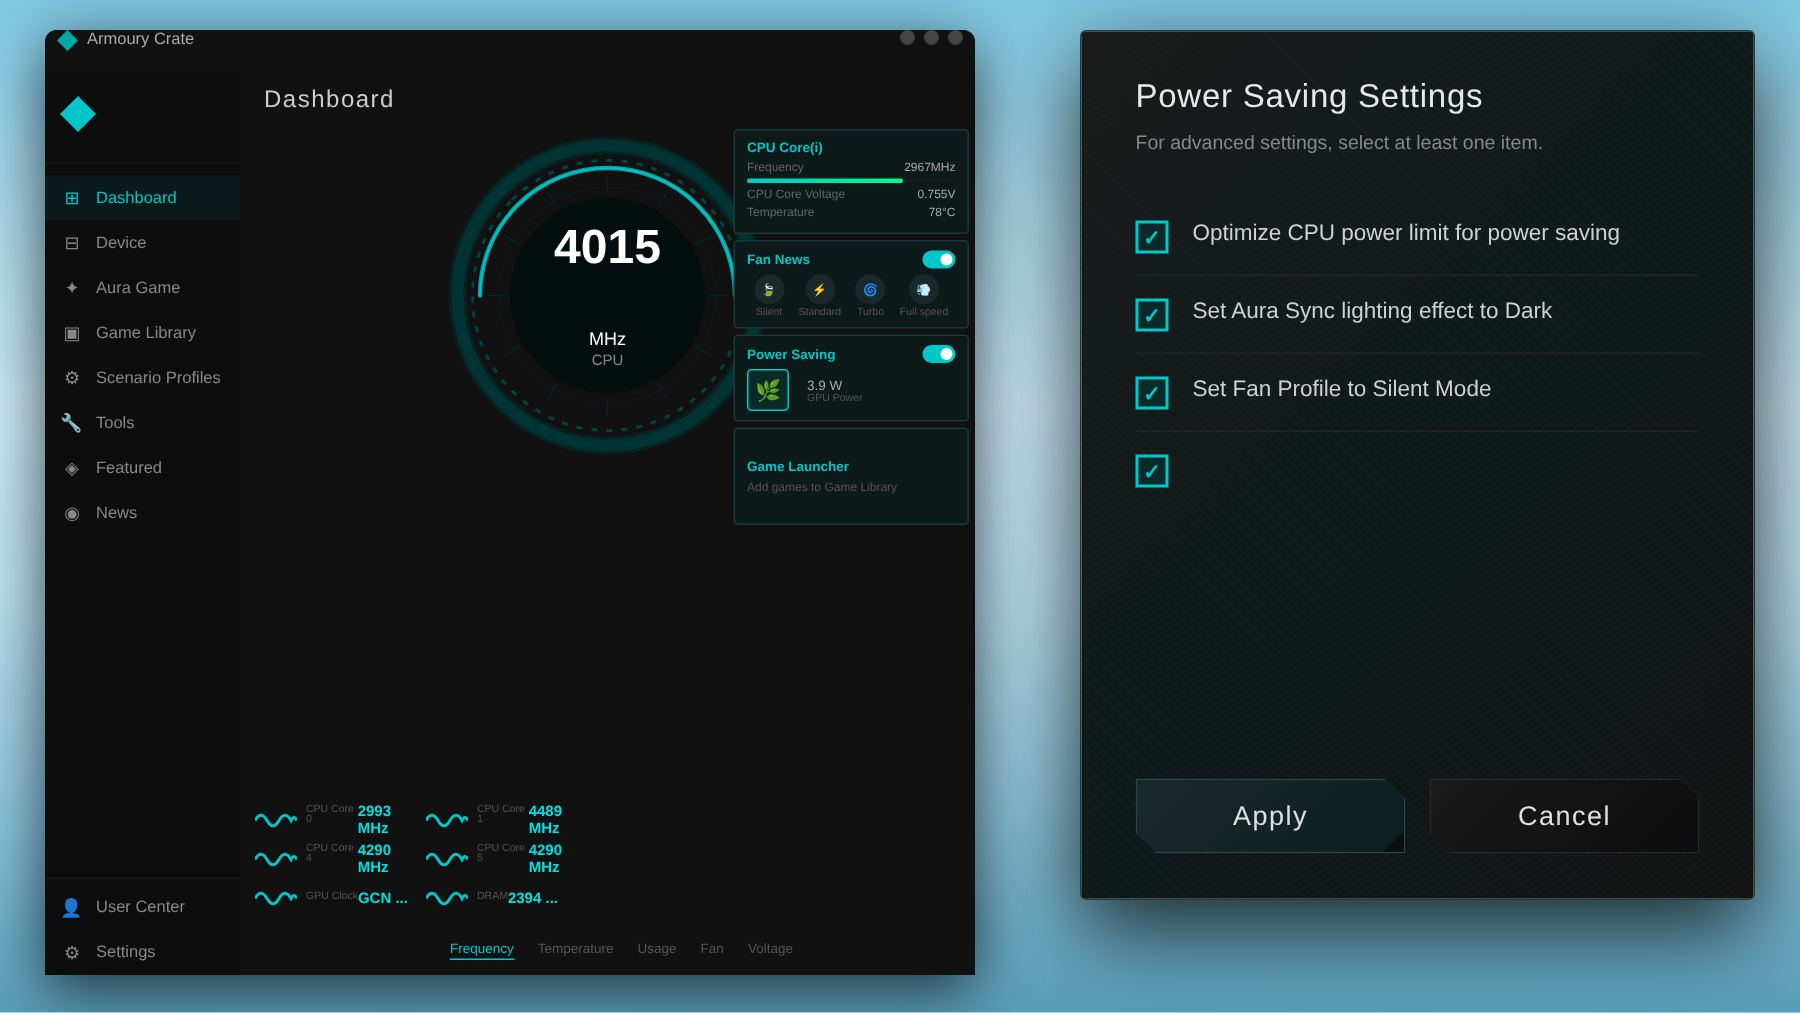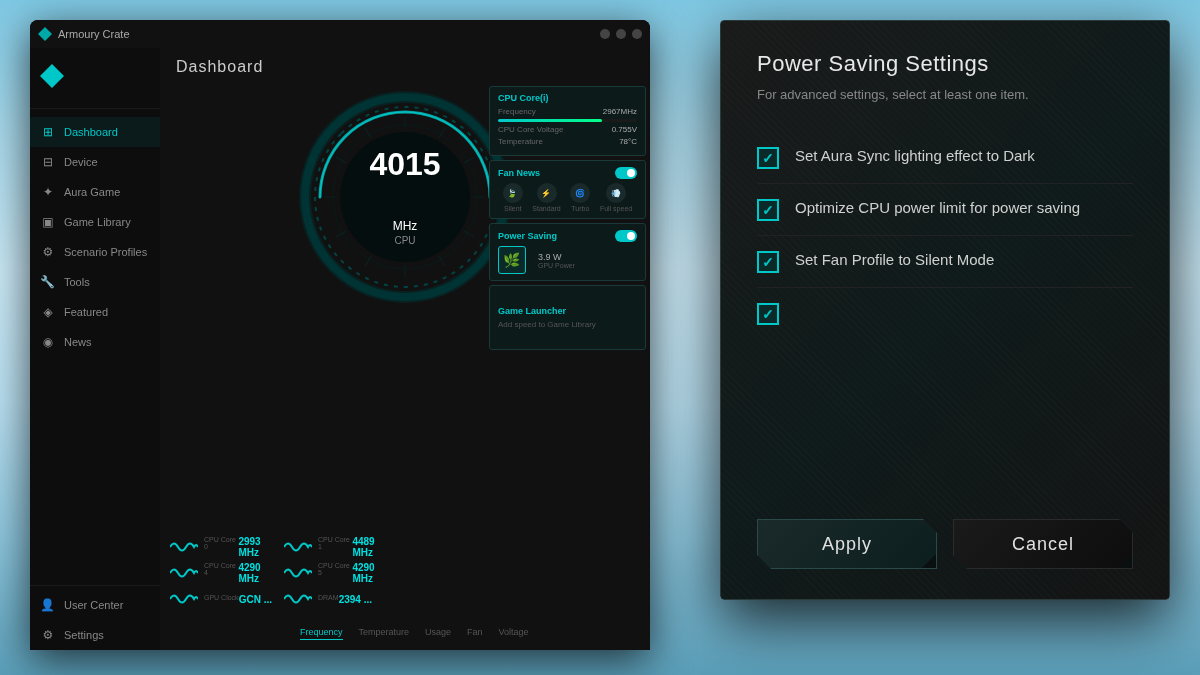--- a/index.html
+++ b/index.html
@@ -39,21 +39,21 @@
       z-index: 1;
       overflow: hidden;
       box-shadow: 0 10px 40px rgba(0,0,0,0.7);
     }
 
     
     .title-bar {
       height: 28px;
       background: #111;
       display: flex;
-      align-items: center;
+      align-items: flex-start;
       padding: 0 8px;
       gap: 6px;
     }
     .title-bar-logo {
       width: 14px;
       height: 14px;
       background: #00a8a8;
       clip-path: polygon(50% 0%, 100% 50%, 50% 100%, 0% 50%);
     }
     .title-bar-text {
@@ -695,21 +695,21 @@
                 <div class="power-text">3.9 W</div>
                 <div class="power-subtext">GPU Power</div>
               </div>
             </div>
           </div>
 
           <div class="game-launcher">
             <div class="panel-card-header">
               <span>Game Launcher</span>
             </div>
-            <span>Add speed to Game Library</span>
+            <span>Add games to Game Library</span>
           </div>
         </div>
       </div>
 
       <div class="cpu-grid">
         <div class="cpu-core-item">
           <div class="cpu-core-icon">
             <svg width="28" height="22" viewBox="0 0 28 22">
                 <path d="M0 11 Q4 4 8 11 Q12 18 16 11 Q20 4 24 11 Q26 7 28 11" fill="none" stroke="#00c8c8" stroke-width="2"></path>
               </svg>
@@ -789,28 +789,28 @@
 
 <div class="dialog-overlay">
   <div class="dialog-title">Power Saving Settings</div>
   <div class="dialog-subtitle">For advanced settings, select at least one item.</div>
 
   <div class="dialog-options">
 
     <div class="dialog-option">
       <div class="custom-checkbox checked"></div>
       <div class="option-text-group">
-        <span class="option-label">Set Aura Sync lighting effect to Dark</span>
+        <span class="option-label">Optimize CPU power limit for power saving</span>
       </div>
     </div>
 
     <div class="dialog-option">
       <div class="custom-checkbox checked"></div>
       <div class="option-text-group">
-        <span class="option-label">Optimize CPU power limit for power saving</span>
+        <span class="option-label">Set Aura Sync lighting effect to Dark</span>
       </div>
     </div>
 
     <div class="dialog-option">
       <div class="custom-checkbox checked"></div>
       <div class="option-text-group">
         <span class="option-label">Set Fan Profile to Silent Mode</span>
       </div>
     </div>
 

